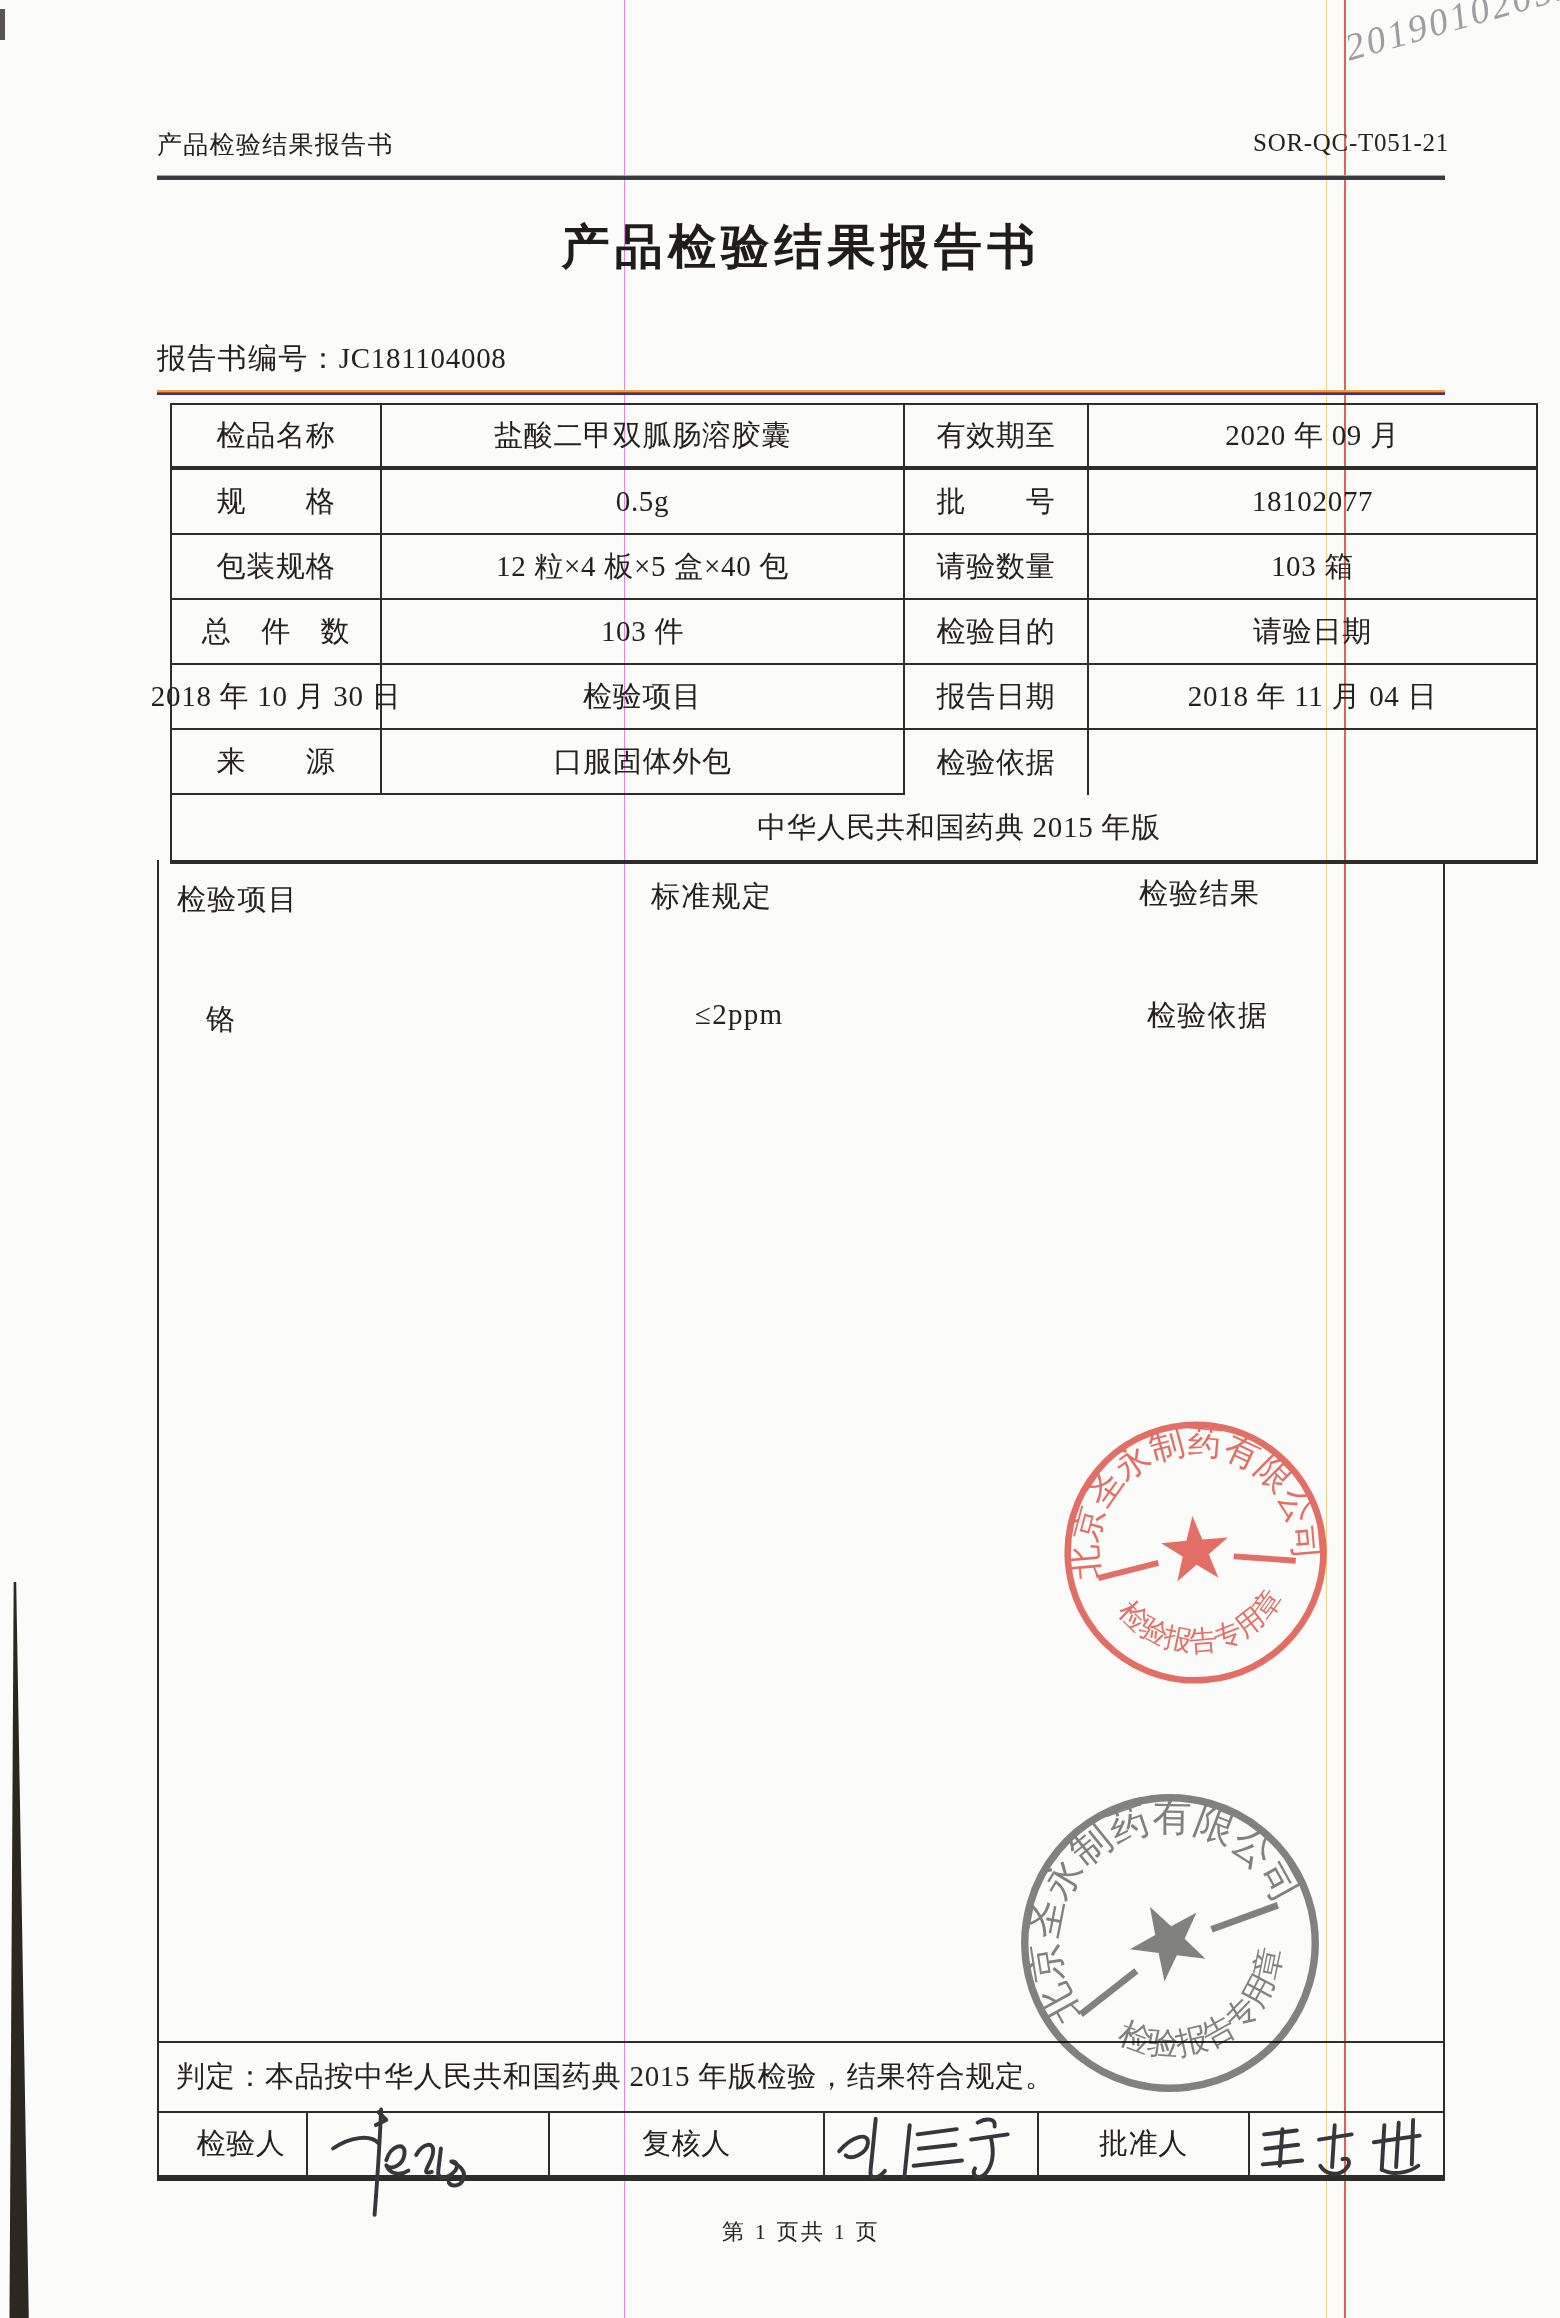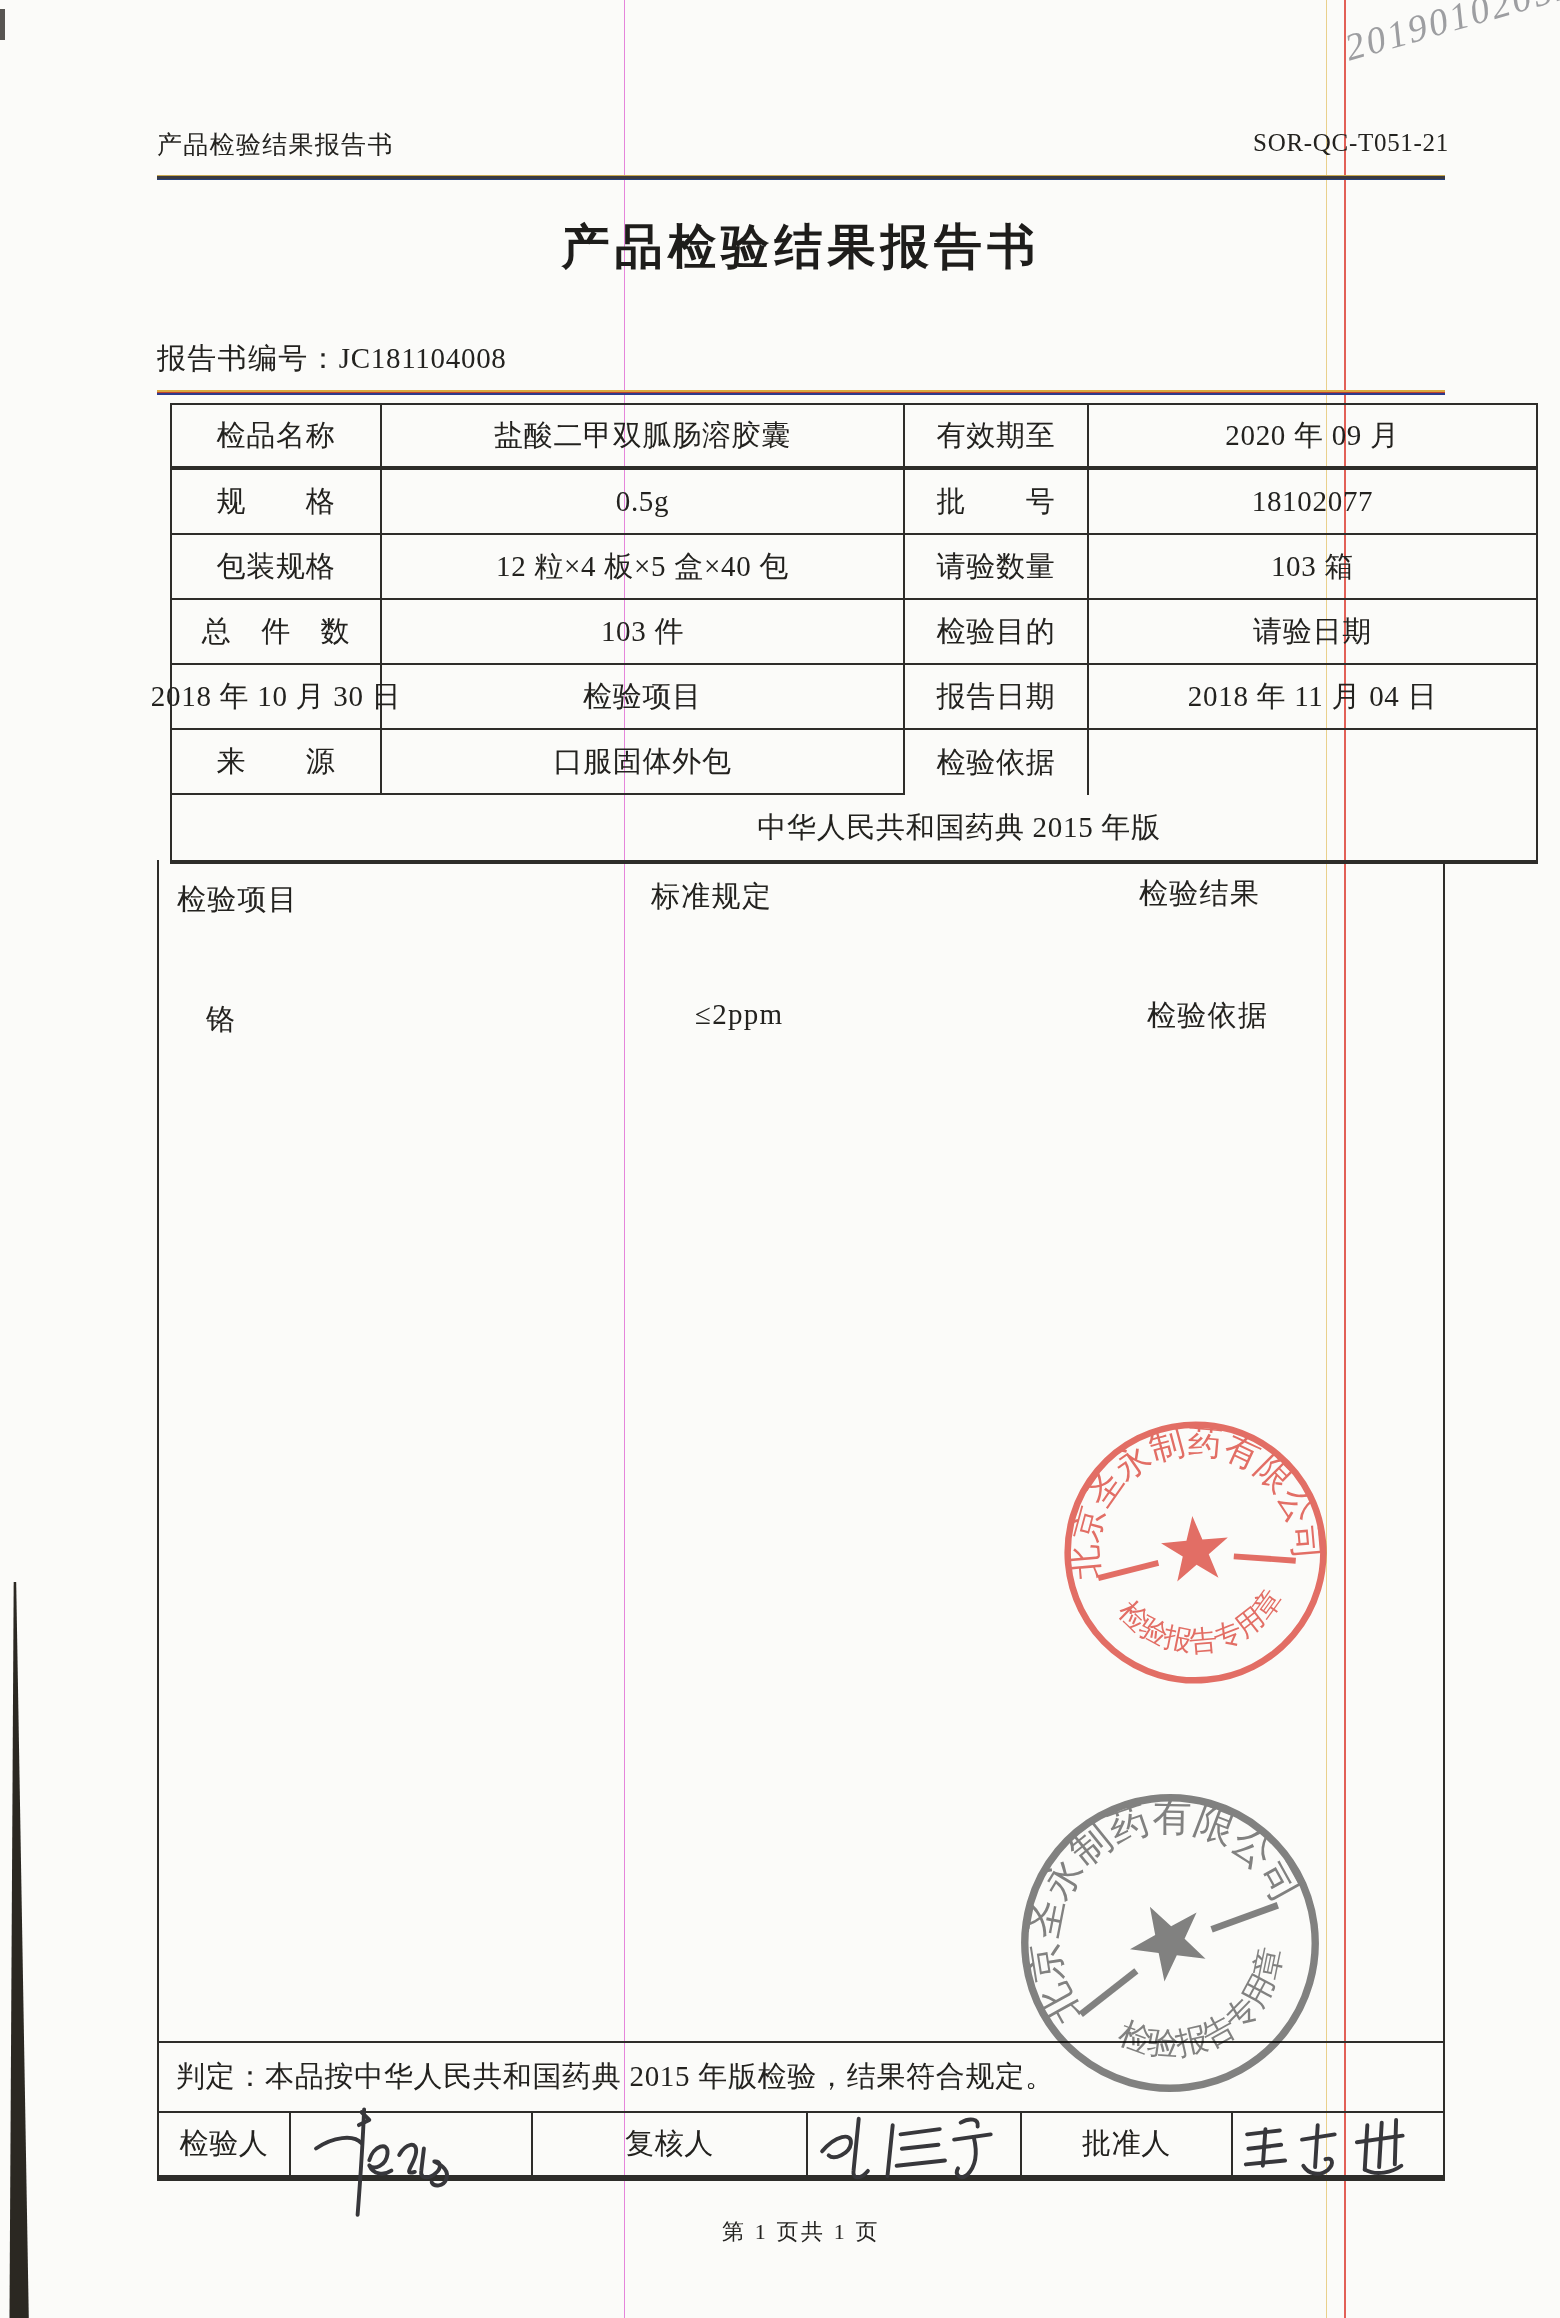--- a/index.html
+++ b/index.html
@@ -63,20 +63,21 @@
   .conclusion-row{
     left:157px;top:2041px;width:1288px;height:72px;box-sizing:border-box;
     border:2.6px solid #2e2d2a;display:flex;align-items:center;
     font-size:29px;letter-spacing:0.7px;padding-left:17px;white-space:nowrap;
   }
   .sign-row{
     left:157px;top:2112px;width:1288px;height:69px;box-sizing:border-box;
     display:grid;grid-template-columns:132px 242px 275px 214px 211px auto;
     border-left:2.6px solid #2e2d2a;border-right:2.6px solid #2e2d2a;
     border-bottom:6.5px solid #2e2d2a;
+    padding-left:17px;
   }
   .sign-row .scell{
     border-right:2.6px solid #2e2d2a;display:flex;align-items:center;justify-content:center;
     font-size:29px;letter-spacing:0.7px;position:relative;overflow:visible;
   }
   .sign-row .scell:last-child{border-right:none;}
   .sig-svg{position:absolute;left:5.2px;top:-9px;overflow:visible;}
   .sig-svg path{fill:none;stroke:#37373b;stroke-width:6;stroke-linecap:round;stroke-linejoin:round;}
   .footer-page{left:157px;top:2217px;width:1288px;text-align:center;font-size:22px;letter-spacing:2.6px;}
   

